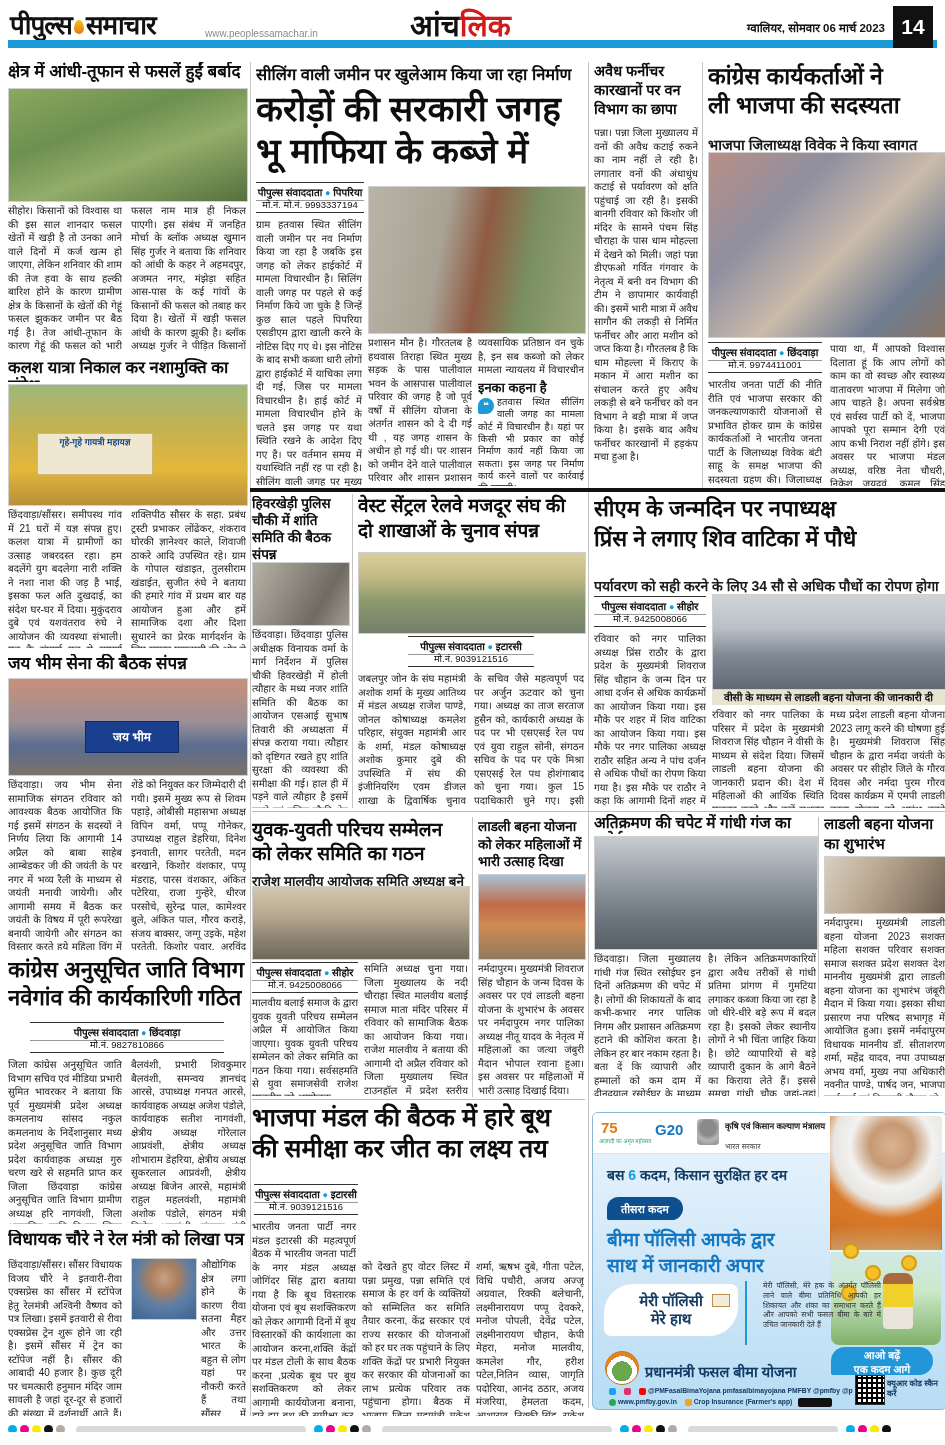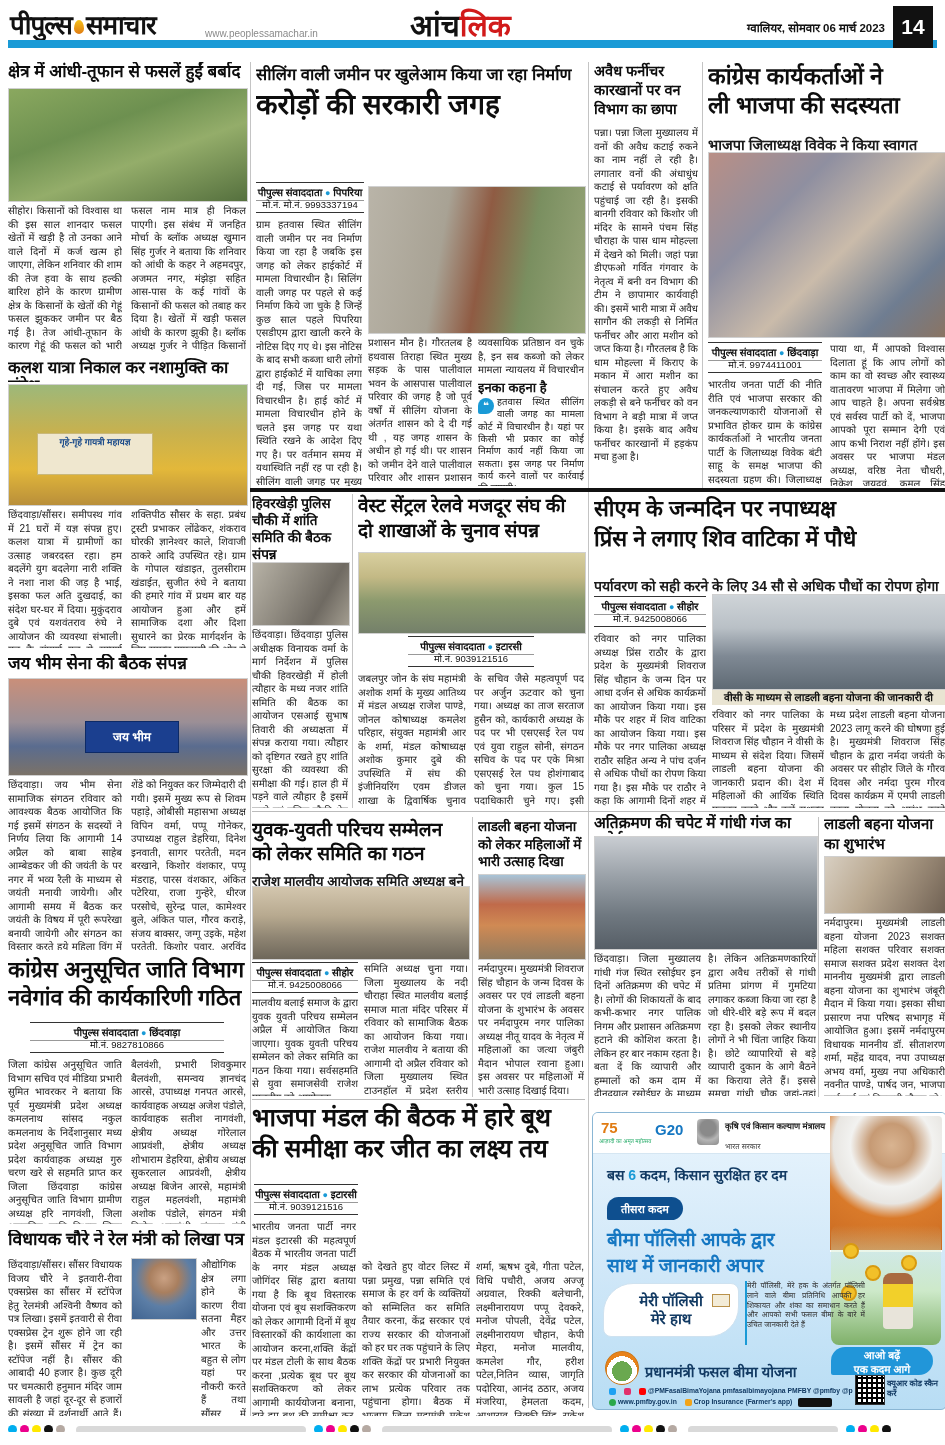--- a/index.html
+++ b/index.html
@@ -105,22 +105,23 @@
   <div class="abs body-text" style="left:131px;top:1058px;width:115px;height:166px;">बैलवंशी, प्रभारी शिवकुमार बैलवंशी, समन्वय ज्ञानचंद आरसे, उपाध्यक्ष गनपत आरसे, कार्यवाहक अध्यक्ष अजेश पंडोले, कार्यवाहक सतीश नागवंशी, क्षेत्रीय अध्यक्ष गोरेलाल आप्रवंशी, क्षेत्रीय अध्यक्ष शोभाराम डेहरिया, क्षेत्रीय अध्यक्ष सुकरलाल आप्रवंशी, क्षेत्रीय अध्यक्ष बिजेन आरसे, महामंत्री राहुल महलवंशी, महामंत्री अशोक पंडोले, संगठन मंत्री विनोद आप्रवंशी, संगठन मंत्री किशोर राजवंशी, महासचिव नरेश बैलवंशी, सचिव सरवन आरसे, कोषाध्यक्ष शिवकुमार पंडोले, सहसचिव गजमल, मीडिया प्रभारी अशोक आरसे, सदस्य धुनाराम डेहरिया आदि लोग मौजूद रहे।</div>
 
   <div class="abs headline" style="left:8px;top:1230px;width:238px;height:22px;font-size:17.5px;">विधायक चौरे ने रेल मंत्री को लिखा पत्र</div>
   <div class="abs body-text" style="left:8px;top:1258px;width:114px;height:158px;">छिंदवाड़ा/सौंसर। सौंसर विधायक विजय चौरे ने इतवारी-रीवा एक्सप्रेस का सौंसर में स्टॉपेज हेतु रेलमंत्री अश्विनी वैष्णव को पत्र लिखा। इसमें इतवारी से रीवा एक्सप्रेस ट्रेन शुरू होने जा रही है। इसमें सौंसर में ट्रेन का स्टॉपेज नहीं है। सौंसर की आबादी 40 हजार है। कुछ दूरी पर चमत्कारी हनुमान मंदिर जाम सावली है जहां दूर-दूर से हजारों की संख्या में दर्शनार्थी आते हैं। सौंसर संतरा एवं कपास उत्पादन में सबसे बड़ा क्षेत्र है। सौंसर से बोरगांव ( रेमण्ड )</div>
   <div class="abs" style="left:131px;top:1258px;width:115px;height:158px;overflow:hidden;">
     <div class="photo ph-portrait" style="float:left;width:64px;height:60px;margin:0 4px 2px 0;"></div>
     <div class="body-text" style="height:158px;">औद्योगिक क्षेत्र लगा होने के कारण रीवा सतना मैहर और उत्तर भारत के बहुत से लोग यहां पर नौकरी करते हैं तथा सौंसर में रहते हैं, किन्तु सौंसर में इतवारी-रीवा एक्सप्रेस का स्टॉपेज न होना चिन्ताजनक है। ऐसे में इतवारी-रीवा एक्सप्रेस का सौंसर में स्टॉपेज किया जाये, जिससे आम जनता को सुविधा मिल सके।</div>
   </div>
 
   <div class="abs kicker" style="left:256px;top:62px;width:330px;height:24px;font-size:16.5px;">सीलिंग वाली जमीन पर खुलेआम किया जा रहा निर्माण</div>
-  <div class="abs headline" style="left:256px;top:88px;width:330px;height:88px;font-size:28px;line-height:1.2;">
+  <div class="abs headline" style="left:256px;top:88px;width:330px;height:88px;font-size:35px;line-height:1.2;">
     <div style="white-space:nowrap;">करोड़ों की सरकारी जगह</div>
+    <div style="white-space:nowrap;">भू माफिया के कब्जे में</div>
   </div>
   <div class="abs byline" style="left:256px;top:182px;width:108px;">
     <span>पीपुल्स संवाददाता</span> <span class="dot">●</span> <span>पिपरिया</span>
   </div>
   <div class="abs phone" style="left:256px;top:197px;width:108px;">मो.नं. मो.नं. 9993337194</div>
   <div class="abs photo ph-wall" style="left:368px;top:186px;width:216px;height:146px;"></div>
   <div class="abs body-text" style="left:256px;top:218px;width:106px;height:268px;">ग्राम हतवास स्थित सीलिंग वाली जमीन पर नव निर्माण किया जा रहा है जबकि इस जगह को लेकर हाईकोर्ट में मामला विचारधीन है। सिलिंग वाली जगह पर पहले से कई निर्माण किये जा चुके है जिन्हें कुछ साल पहले पिपरिया एसडीएम द्वारा खाली करने के नोटिस दिए गए थे। इस नोटिस के बाद सभी कब्जा धारी लोगों द्वारा हाईकोर्ट में याचिका लगा दी गई, जिस पर मामला विचारधीन है। हाई कोर्ट में मामला विचारधीन होने के चलते इस जगह पर यथा स्थिति रखने के आदेश दिए गए है। पर वर्तमान समय में यथास्थिति नहीं रह पा रही है। सीलिंग वाली जगह पर मुख्य सड़क पालीवाल भवन से कुछ दूरी पर हरि नेट लगा कर बंटी साहू और इनके भइयों के द्वारा नयनिर्माण कार्य किये जा रहे है। निर्माण कार्य हो रहे है इन सब पर स्थानीय</div>
   <div class="abs body-text" style="left:368px;top:336px;width:104px;height:150px;">प्रशासन मौन है। गौरतलब है हथवास तिराहा स्थित मुख्य सड़क के पास पालीवाल भवन के आसपास पालीवाल परिवार की जगह है जो पूर्व वर्षों में सीलिंग योजना के अंतर्गत शासन को दे दी गई थी , यह जगह शासन के अधीन हो गई थी। पर शासन को जमीन देने वाले पालीवाल परिवार और शासन प्रशासन के साथ स्थानीय नेताओं की बड़ी मिलीभगत से जमीन की बिक्री कर दी गई। जिस पर कई रहवासी और</div>
   <div class="abs body-text" style="left:478px;top:336px;width:106px;height:40px;">व्यवसायिक प्रतिष्ठान वन चुके है, इन सब कब्जो को लेकर मामला न्यायलय में विचारधीन है।</div>
   <div class="abs" style="left:478px;top:378px;width:106px;height:108px;overflow:hidden;">
@@ -242,21 +243,21 @@
       <span class="sunflower" style="left:34px;top:40px;"></span>
       <span class="sunflower" style="left:10px;top:60px;"></span>
       <span class="sunflower" style="left:70px;top:30px;"></span>
       <span style="position:absolute;left:52px;top:48px;width:30px;height:56px;background:linear-gradient(180deg,#a96a3f 0 20%,#f2d02a 20% 60%,#e8e4da 60% 100%);border-radius:8px 8px 4px 4px;"></span>
     </div>
     <div style="position:absolute;left:10px;top:170px;width:136px;height:54px;background:#fff;border-radius:30px 8px 30px 8px;border:1px solid #cfe2f0;text-align:center;padding-top:8px;box-sizing:border-box;">
       <div style="font-size:15px;font-weight:bold;color:#123a63;line-height:1.2;">मेरी पॉलिसी</div>
       <div style="font-size:15px;font-weight:bold;color:#123a63;line-height:1.2;">मेरे हाथ</div>
       <span style="position:absolute;right:8px;top:10px;width:16px;height:11px;background:#f3ecd8;border:1px solid #b9914a;"></span>
     </div>
-    <div style="position:absolute;left:152px;top:168px;width:118px;height:64px;font-size:7.5px;line-height:1.3;color:#333;text-align:justify;border-left:2px solid #1a9ad6;padding-left:0;overflow:hidden;">मेरी पॉलिसी, मेरे हक के अंतर्गत पॉलिसी लाने वाले बीमा प्रतिनिधि आपकी हर शिकायत और शंका का समाधान करते हैं और आपको सभी फसल बीमा के बारे में उचित जानकारी देते हैं</div>
+    <div style="position:absolute;left:152px;top:168px;width:118px;height:64px;font-size:7.5px;line-height:1.3;color:#333;text-align:justify;border-left:2px solid #1a9ad6;padding-left:16px;overflow:hidden;">मेरी पॉलिसी, मेरे हक के अंतर्गत पॉलिसी लाने वाले बीमा प्रतिनिधि आपकी हर शिकायत और शंका का समाधान करते हैं और आपको सभी फसल बीमा के बारे में उचित जानकारी देते हैं</div>
     <div style="position:absolute;left:238px;top:234px;width:102px;height:28px;background:#2196d9;border-radius:14px 14px 14px 2px;color:#fff;text-align:center;font-weight:bold;font-size:10.5px;line-height:1.3;padding-top:2px;box-sizing:border-box;">
       <span>आओ बढ़ें</span><br>
       <span>एक कदम आगे</span>
     </div>
     <div style="position:absolute;left:12px;top:238px;width:32px;height:32px;border-radius:50%;background:radial-gradient(circle at 50% 60%,#6aa84f 0 40%,#fff 40% 60%,#e8821a 60% 100%);border:1px solid #c9761a;"></div>
     <div style="position:absolute;left:52px;top:248px;width:190px;font-size:14.5px;font-weight:bold;color:#123a63;white-space:nowrap;">प्रधानमंत्री फसल बीमा योजना</div>
     <div style="position:absolute;left:10px;top:274px;width:250px;font-size:6.8px;font-weight:bold;color:#123a63;white-space:nowrap;overflow:hidden;">
       <span class="social-ic" style="background:#1da1f2;"></span><span class="social-ic" style="background:#e1306c;"></span><span class="social-ic" style="background:#ff0000;"></span><span>@PMFasalBimaYojana   pmfasalbimayojana   PMFBY   @pmfby   @pmfby</span>
     </div>
     <div style="position:absolute;left:10px;top:285px;width:250px;font-size:6.8px;font-weight:bold;color:#123a63;white-space:nowrap;overflow:hidden;">

